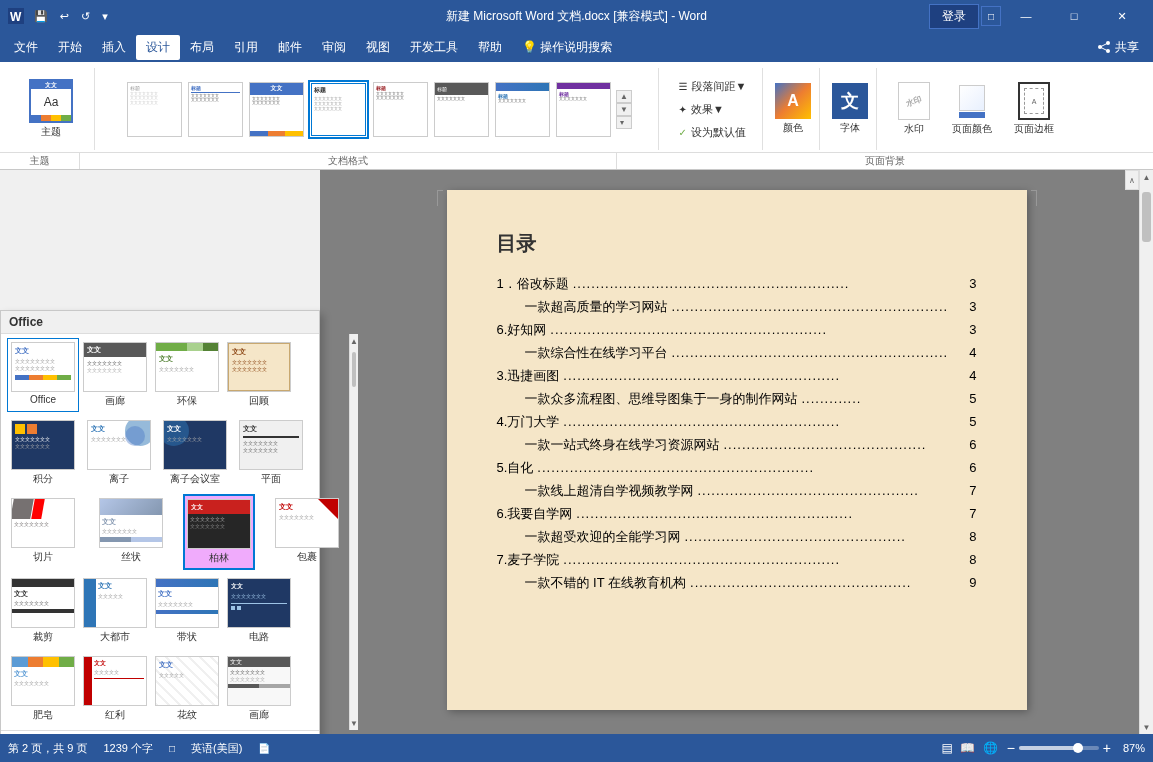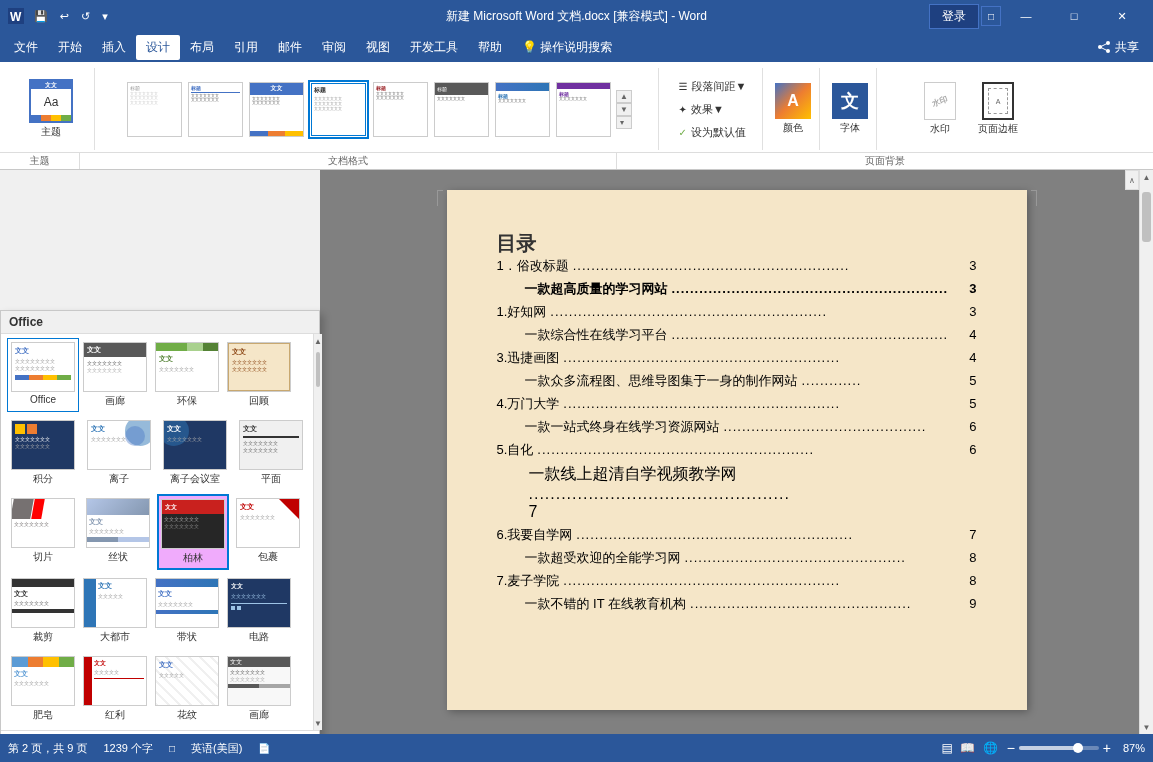--- a/index.html
+++ b/index.html
@@ -369,20 +369,27 @@
     <div class="ribbon-group" style="min-width:180px;">
       <div style="display:flex;gap:4px;flex:1;align-items:center;">
 
         <div class="big-btn">
           <div style="width:32px;height:38px;display:flex;align-items:center;justify-content:center;border:1px solid #ccc;">
             <span style="font-size:8px;color:#aaa;transform:rotate(-20deg);display:inline-block;font-weight:bold;">水印</span>
           </div>
           <span style="font-size:10px;color:#333;">水印</span>
         </div>
 
+        <div class="big-btn">
+          <div style="width:32px;height:38px;display:flex;flex-direction:column;align-items:center;justify-content:center;">
+            <div style="width:26px;height:26px;border:1px solid #ccc;background:linear-gradient(135deg,#fff 0%,#e8f0fe 100%);"></div>
+            <div style="width:26px;height:6px;background:#4472c4;margin-top:1px;"></div>
+          </div>
+          <span style="font-size:10px;color:#333;">页面颜色</span>
+        </div>
 
         <div class="big-btn">
           <div style="width:32px;height:38px;display:flex;align-items:center;justify-content:center;border:2px solid #333;position:relative;">
             <div style="border:1px dashed #999;width:20px;height:26px;display:flex;align-items:center;justify-content:center;">
               <span style="font-size:7px;color:#666;">A</span>
             </div>
           </div>
           <span style="font-size:10px;color:#333;">页面边框</span>
         </div>
       </div>
@@ -512,21 +519,21 @@
                 <div style="font-size:7px;font-weight:bold;color:#333;margin-bottom:2px;">文文</div>
                 <div style="height:2px;background:#333;margin-bottom:2px;"></div>
                 <div style="font-size:5px;color:#666;line-height:1.3;">文文文文文文文</div>
                 <div style="font-size:5px;color:#666;line-height:1.3;">文文文文文文文</div>
               </div>
             </div>
             <div class="theme-name">平面</div>
           </div>
         </div>
 
-        <div style="display:grid;grid-template-columns:repeat(4,72px);gap:3px;padding:2px 6px;">
+        <div style="display:grid;grid-template-columns:repeat(4,72px);gap:16px;padding:2px 6px;">
           <div class="theme-cell">
             <div class="theme-thumb">
               <div style="background:white;height:100%;padding:0;overflow:hidden;">
                 <div style="display:flex;height:20px;">
                   <div style="width:20px;background:#767171;transform:skewX(-10deg);margin-right:1px;"></div>
                   <div style="width:10px;background:#ff0000;transform:skewX(-10deg);"></div>
                 </div>
                 <div style="padding:2px;">
                   <div style="font-size:5px;color:#767171;line-height:1.3;">文文文文文文文</div>
                 </div>
@@ -717,34 +724,34 @@
       
     </div>
   </div>
 
   <div style="flex:1;background:#808080;overflow:hidden;display:flex;justify-content:center;align-items:flex-start;padding:20px;margin-left:320px;">
     <div class="page" style="position: relative;">
 
       <div style="position:absolute;left:-10px;top:0;width:6px;height:16px;border-top:1px solid #999;border-left:1px solid #999;"></div>
       <div style="position:absolute;right:-10px;top:0;width:6px;height:16px;border-top:1px solid #999;border-right:1px solid #999;"></div>
 
-      <div style="font-size:20px;font-weight:bold;color:#333;">目录</div>
+      <div style="font-size:20px;font-weight:bold;color:#333;margin-bottom:18px;">目录</div>
 
       <div style="display:flex;align-items:baseline;margin-bottom:5px;font-size:13px;">
         <span>1．俗改标题</span>
         <span style="flex:1;overflow:hidden;letter-spacing:1px;margin:0 4px;">............................................................</span>
         <span>3</span>
       </div>
-      <div style="display:flex;align-items:baseline;margin-bottom:5px;font-size:13px;padding-left:28px;font-weight:bold;">
+      <div style="display:flex;align-items:baseline;margin-bottom:5px;font-size:13px;padding-left:28px;">
         <span>一款超高质量的学习网站</span>
         <span style="flex:1;overflow:hidden;letter-spacing:1px;margin:0 4px;">............................................................</span>
         <span>3</span>
       </div>
       <div style="display:flex;align-items:baseline;margin-bottom:5px;font-size:13px;">
-        <span>1.好知网</span>
+        <span>6.好知网</span>
         <span style="flex:1;overflow:hidden;letter-spacing:1px;margin:0 4px;">............................................................</span>
         <span>3</span>
       </div>
       <div style="display:flex;align-items:baseline;margin-bottom:5px;font-size:13px;padding-left:28px;">
         <span>一款综合性在线学习平台</span>
         <span style="flex:1;overflow:hidden;letter-spacing:1px;margin:0 4px;">............................................................</span>
         <span>4</span>
       </div>
       <div style="display:flex;align-items:baseline;margin-bottom:5px;font-size:13px;">
         <span>3.迅捷画图</span>
@@ -764,21 +771,21 @@
       <div style="display:flex;align-items:baseline;margin-bottom:5px;font-size:13px;padding-left:28px;">
         <span>一款一站式终身在线学习资源网站</span>
         <span style="flex:1;overflow:hidden;letter-spacing:1px;margin:0 4px;">............................................</span>
         <span>6</span>
       </div>
       <div style="display:flex;align-items:baseline;margin-bottom:5px;font-size:13px;">
         <span>5.自化</span>
         <span style="flex:1;overflow:hidden;letter-spacing:1px;margin:0 4px;">............................................................</span>
         <span>6</span>
       </div>
-      <div style="display:flex;align-items:baseline;margin-bottom:5px;font-size:16px;padding-left:28px;flex-direction:column;">
+      <div style="display:flex;align-items:baseline;margin-bottom:5px;font-size:13px;padding-left:28px;">
         <span>一款线上超清自学视频教学网</span>
         <span style="flex:1;overflow:hidden;letter-spacing:1px;margin:0 4px;">................................................</span>
         <span>7</span>
       </div>
       <div style="display:flex;align-items:baseline;margin-bottom:5px;font-size:13px;">
         <span>6.我要自学网</span>
         <span style="flex:1;overflow:hidden;letter-spacing:1px;margin:0 4px;">............................................................</span>
         <span>7</span>
       </div>
       <div style="display:flex;align-items:baseline;margin-bottom:5px;font-size:13px;padding-left:28px;">

